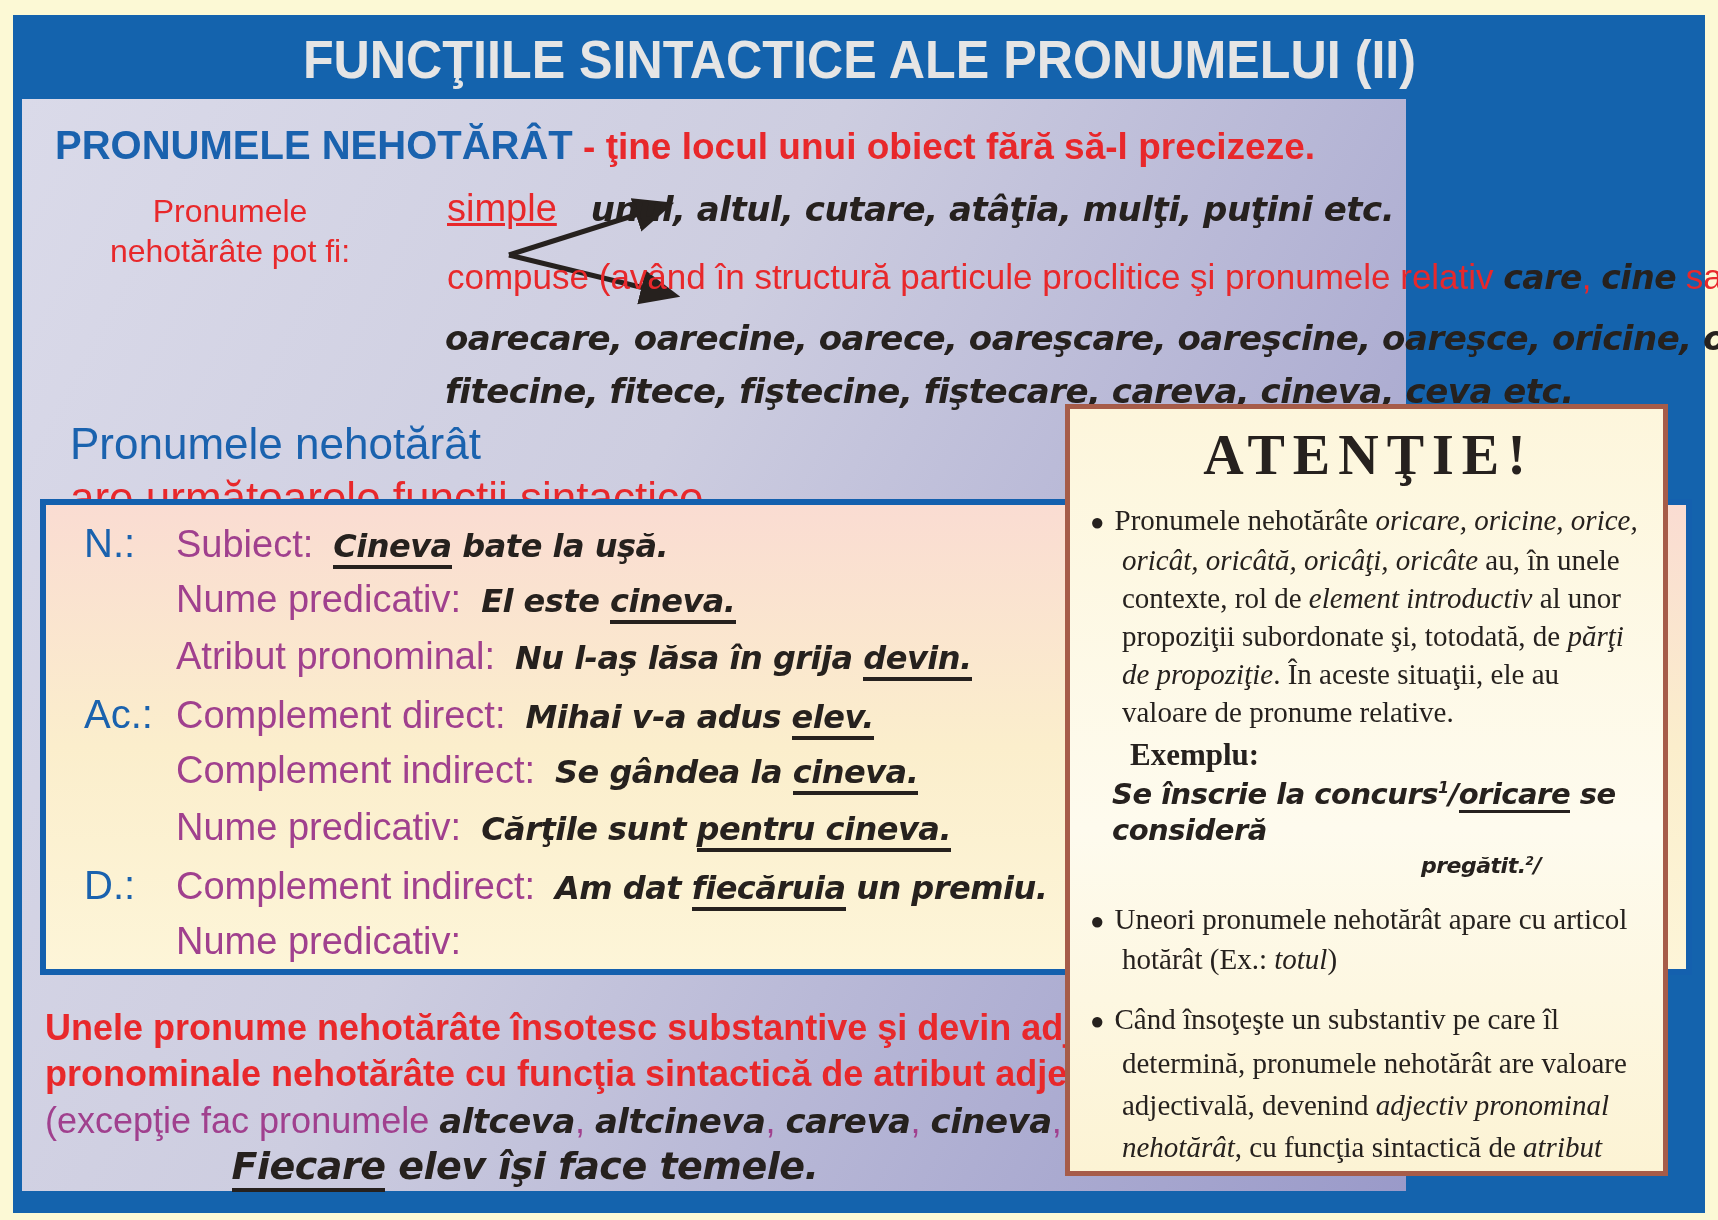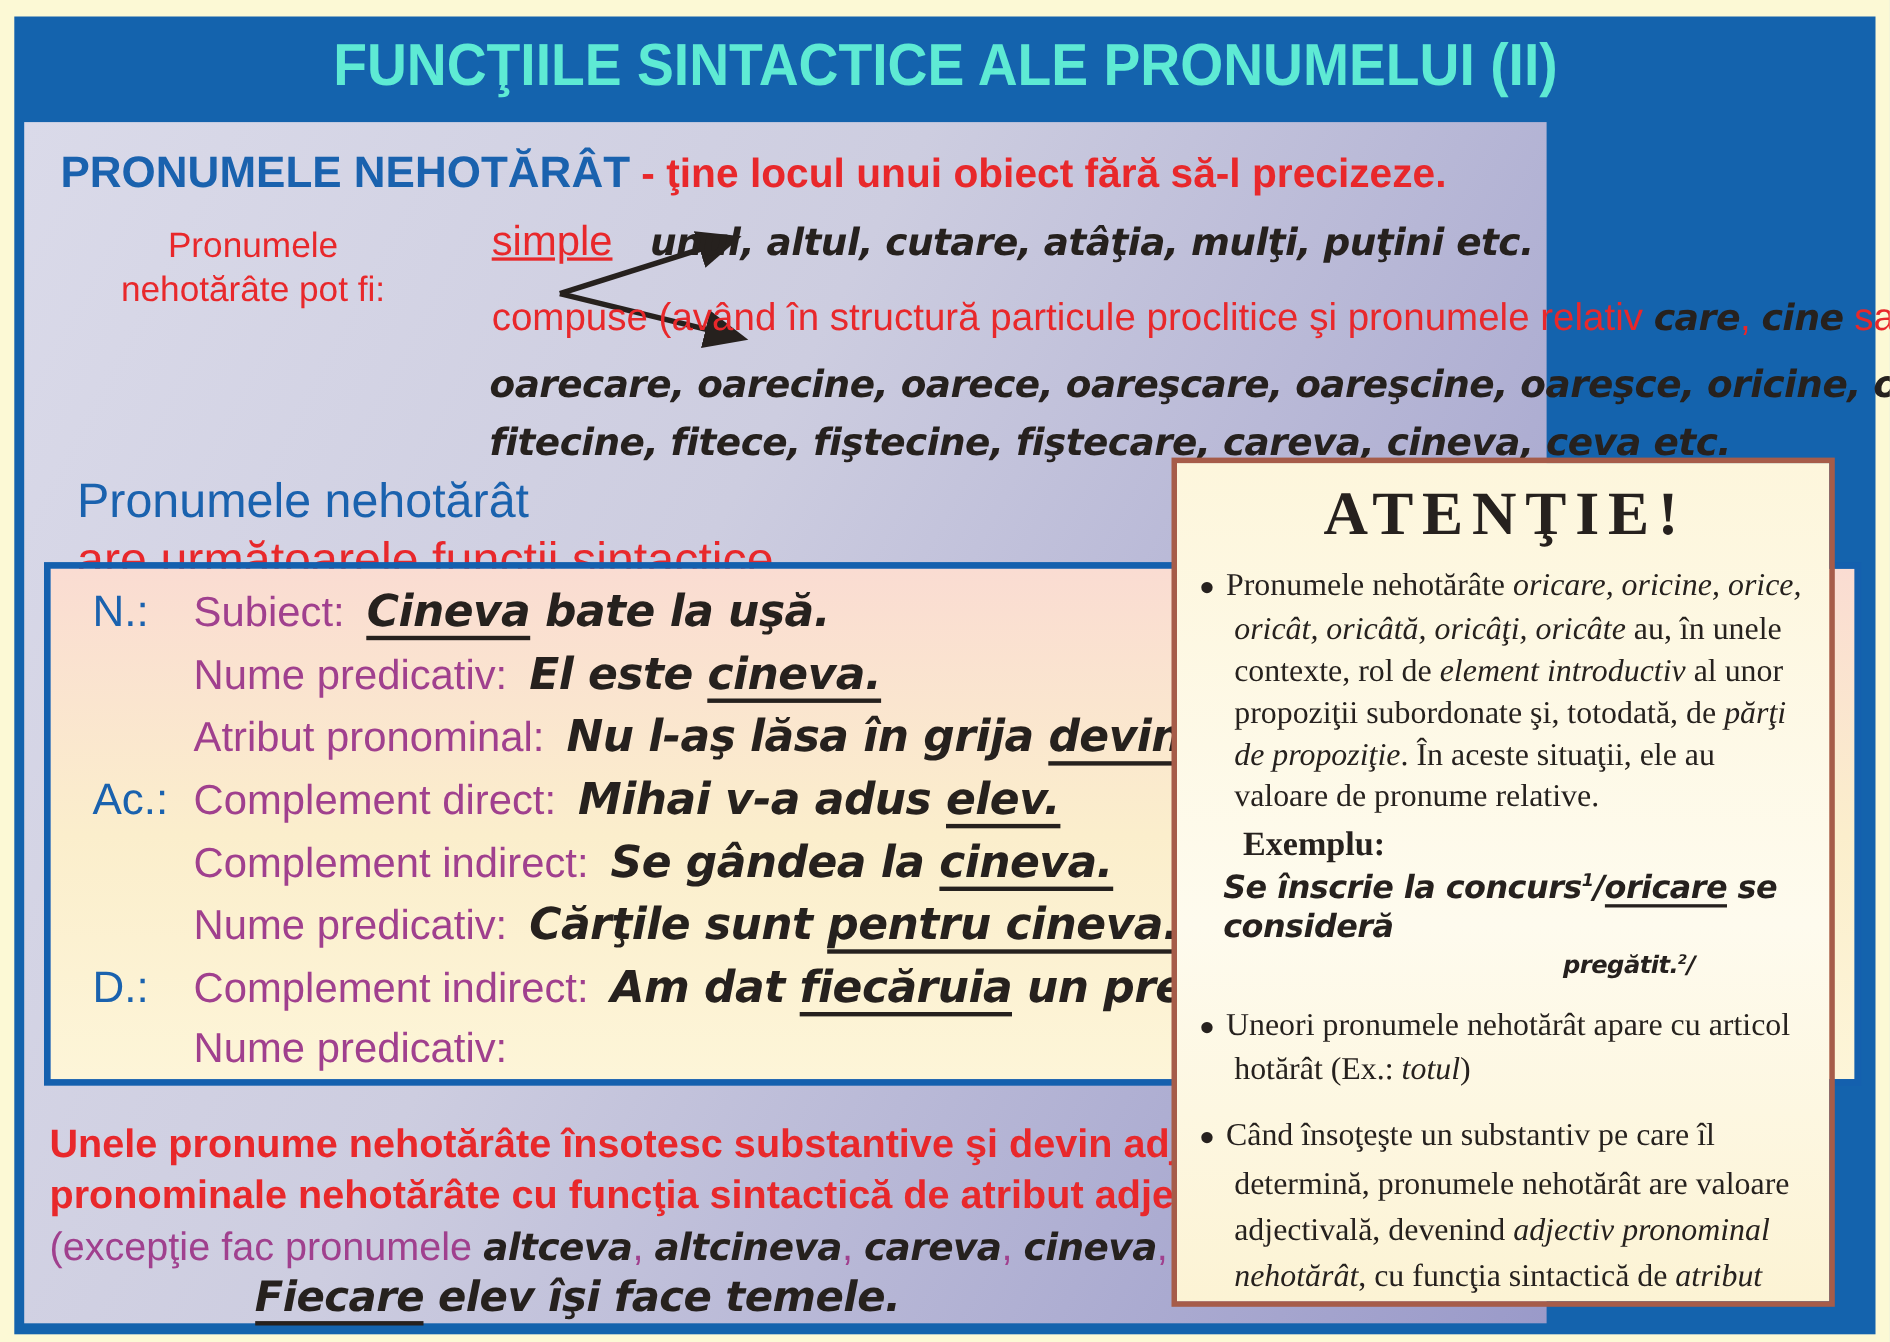--- a/index.html
+++ b/index.html
@@ -9,25 +9,25 @@
     font-family:"Liberation Sans", sans-serif;
     color:#26211E;
   }
   .frame{
     position:absolute; left:13px; top:15px; width:1692px; height:1198px;
     background:#1463AD; box-sizing:border-box;
   }
   .main-title{
     position:absolute; left:0; top:0; width:100%; height:88px;
     display:flex; align-items:center; justify-content:center;
-    color:#5eead4; font-size:54px; font-weight:bold; white-space:nowrap;
+    color:#e5e5e5; font-size:54px; font-weight:bold; white-space:nowrap;
   }
   .main-title .squeeze{display:inline-block; transform:scaleX(0.93); transform-origin:center;}
   .content{
-    position:absolute; left:9px; top:96px; width:1384px; height:1092px;
+    position:absolute; left:9px; top:84px; width:1384px; height:1092px;
     background:linear-gradient(118deg,#DADAE9 0%,#CDCDE0 42%,#9A9AC9 100%);
   }
   .hand{font-family:"DejaVu Sans", sans-serif; font-style:italic; font-weight:bold; letter-spacing:-0.5px; color:#26211E;}
   .serif{font-family:"Liberation Serif", serif;}
   .u{display:inline-block; border-bottom:4px solid #26211E; padding-bottom:1px; line-height:1.05;}
   .red{color:#E8282B;} .blue{color:#1A62AE;}
 
   .intro{position:absolute; left:33px; top:24px; white-space:nowrap;}
   .intro .term{font-size:40px; font-weight:bold; color:#1A62AE;}
   .intro .def{font-size:37px; font-weight:bold; color:#E8282B;}
@@ -51,21 +51,21 @@
 
   .cases-box{
     position:absolute; left:18px; top:400px; width:1652px; height:476px;
     box-sizing:border-box; border:6px solid #1460AE; z-index:1;
     background:linear-gradient(180deg,#FADCD2 0%,#FBEECC 52%,#FDF5D8 100%);
     padding-top:16px;
   }
   .crow{display:flex; align-items:baseline; height:57px; padding-left:38px; white-space:nowrap;}
   .ccase{width:92px; flex:0 0 92px; font-size:40px; color:#1A62AE;}
   .cfn{font-size:38px; color:#A0408E; margin-right:20px;}
-  .cex{font-size:40px;text-align:right;}
+  .cex{font-size:32px;text-align:right;}
 
   .attention{
     position:absolute; left:1043px; top:305px; width:603px; height:772px;
     box-sizing:border-box; border:5px solid #A65C49; z-index:2;
     background:linear-gradient(180deg,#FDF6DC 0%,#FEFBEE 55%,#FCF3D4 100%);
     padding:10px 16px 6px 20px; overflow:hidden;
   }
   .att-title{
     text-align:center; font-family:"Liberation Serif", serif; font-weight:bold;
     font-size:56px; letter-spacing:8px; margin:4px 0 8px 0; color:#26211E;

